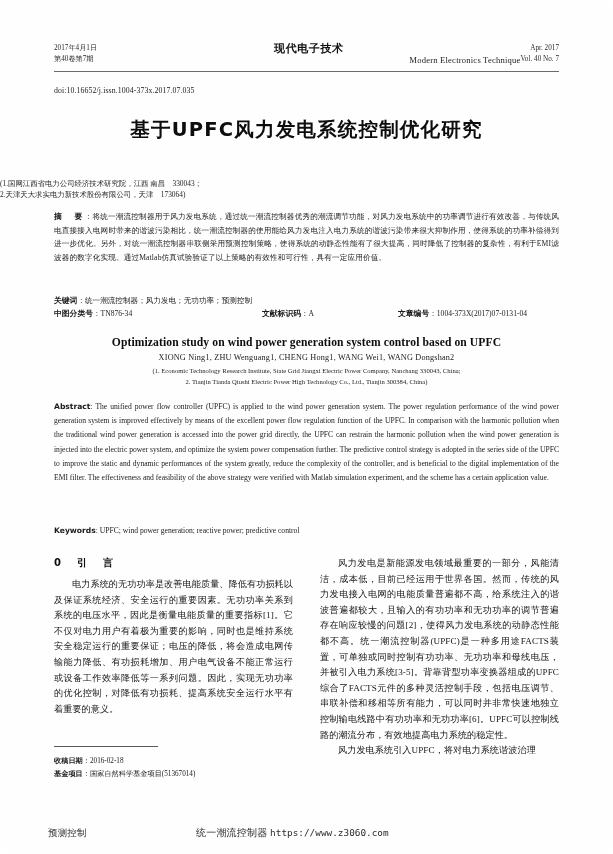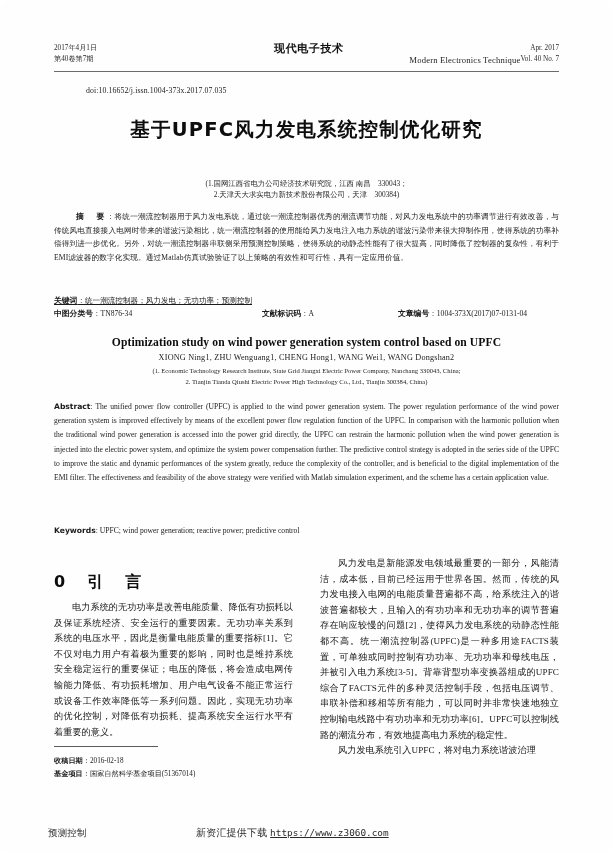--- a/index.html
+++ b/index.html
@@ -67,21 +67,20 @@
     border-top: 1px solid #6b6b6b;
   }
 
   .doi {
     position: absolute;
     left: 54px;
     top: 86px;
     font-size: 7.8px;
     letter-spacing: 0.1px;
     color: #222;
-    margin-left: 32px;
   }
 
   
   .title-cn {
     position: absolute;
     left: 0; right: 0;
     top: 116px;
     text-align: center;
     font-family: "DejaVu Sans", sans-serif;
     font-weight: bold;
@@ -96,21 +95,20 @@
     text-align: center;
     font-size: 9.6px;
     letter-spacing: 1.6px;
     color: #1a1a1a;
     font-family: "Liberation Serif", serif;
   }
   .affil-cn {
     position: absolute;
     left: 0; right: 0;
     top: 178px;
-    text-align: center;
     font-size: 7.4px;
     line-height: 11px;
     color: #1f1f1f;
   }
 
   
   .abs-cn {
     position: absolute;
     left: 54px;
     top: 210px;
@@ -119,31 +117,29 @@
     line-height: 13.6px;
     text-align: justify;
     color: #1a1a1a;
     letter-spacing: 0.15px;
   }
   .abs-cn .lbl {
     font-family: "DejaVu Sans", sans-serif;
     font-weight: bold;
     letter-spacing: 2.4px;
     font-size: 7.8px;
-    margin-left: 22px;
   }
   .kw-cn {
     position: absolute;
     left: 54px;
     top: 295px;
     width: 505px;
     font-size: 7.6px;
     line-height: 12px;
     color: #1a1a1a;
-    text-decoration: underline;
   }
   .kw-cn .lbl {
     font-family: "DejaVu Sans", sans-serif;
     font-weight: bold;
     font-size: 7.8px;
   }
   .clsrow {
     position: absolute;
     left: 54px;
     top: 308px;
@@ -228,25 +224,24 @@
     top: 556px;
     width: 505px;
     height: 240px;
     display: flex;
     justify-content: space-between;
   }
   .col { width: 239px; position: relative; }
   .sec-head {
     font-family: "DejaVu Sans", sans-serif;
     font-weight: bold;
-    font-size: 16px;
+    font-size: 10px;
     letter-spacing: 3px;
     color: #0d0d0d;
     margin-bottom: 7px;
-    margin-top: 16px;
   }
   .para {
     font-size: 9.1px;
     line-height: 15.6px;
     text-align: justify;
     text-indent: 18px;
     color: #141414;
     letter-spacing: 0.1px;
     font-family: "Liberation Serif", serif;
   }
@@ -289,21 +284,20 @@
     left: 196px;
     top: 826px;
     font-size: 10px;
     color: #2b2b2b;
     letter-spacing: 0.2px;
   }
   .dl-note .url {
     font-family: "DejaVu Sans Mono", monospace;
     font-size: 9.4px;
     letter-spacing: 0;
-    text-decoration: underline;
   }
 </style>
 </head>
 <body>
 
 <div class="page">
 
   <div class="masthead">
     <div class="mh-left">
       <div>2017年4月1日</div>
@@ -318,21 +312,21 @@
       <div>Vol. 40  No. 7</div>
     </div>
   </div>
   <div class="rule"></div>
 
   <div class="doi">doi:10.16652/j.issn.1004-373x.2017.07.035</div>
 
   <div class="title-cn">基于UPFC风力发电系统控制优化研究</div>
   <div class="affil-cn">
     <div>(1.国网江西省电力公司经济技术研究院，江西 南昌　330043；</div>
-    <div>2.天津天大求实电力新技术股份有限公司，天津　300384)</div>
+    <div>2.天津天大求实电力新技术股份有限公司，天津　173064)</div>
   </div>
 
   <div class="abs-cn">
     <span class="lbl">摘　要</span><span>：将统一潮流控制器用于风力发电系统，通过统一潮流控制器优秀的潮流调节功能，对风力发电系统中的功率调节进行有效改善，与传统风电直接接入电网时带来的谐波污染相比，统一潮流控制器的使用能给风力发电注入电力系统的谐波污染带来很大抑制作用，使得系统的功率补偿得到进一步优化。另外，对统一潮流控制器串联侧采用预测控制策略，使得系统的动静态性能有了很大提高，同时降低了控制器的复杂性，有利于EMI滤波器的数字化实现。通过Matlab仿真试验验证了以上策略的有效性和可行性，具有一定应用价值。</span>
   </div>
   <div class="kw-cn">
     <span class="lbl">关键词</span><span>：统一潮流控制器；风力发电；无功功率；预测控制</span>
   </div>
   <div class="clsrow">
     <div class="cls-a">
@@ -375,17 +369,17 @@
       </div>
     </div>
     <div class="col">
       <div class="para">风力发电是新能源发电领域最重要的一部分，风能清洁，成本低，目前已经运用于世界各国。然而，传统的风力发电接入电网的电能质量普遍都不高，给系统注入的谐波普遍都较大，且输入的有功功率和无功功率的调节普遍存在响应较慢的问题[2]，使得风力发电系统的动静态性能都不高。统一潮流控制器(UPFC)是一种多用途FACTS装置，可单独或同时控制有功功率、无功功率和母线电压，并被引入电力系统[3-5]。背靠背型功率变换器组成的UPFC综合了FACTS元件的多种灵活控制手段，包括电压调节、串联补偿和移相等所有能力，可以同时并非常快速地独立控制输电线路中有功功率和无功功率[6]。UPFC可以控制线路的潮流分布，有效地提高电力系统的稳定性。</div>
       <div class="para">风力发电系统引入UPFC，将对电力系统谐波治理</div>
     </div>
   </div>
 
   <div class="wf-logo">预测控制</div>
   <div class="dl-note">
-    <span>新资汇提供下载</span>
+    <span>统一潮流控制器</span>
     <span class="url">https://www.z3060.com</span>
   </div>
 
 </div>
 
 </body></html>

